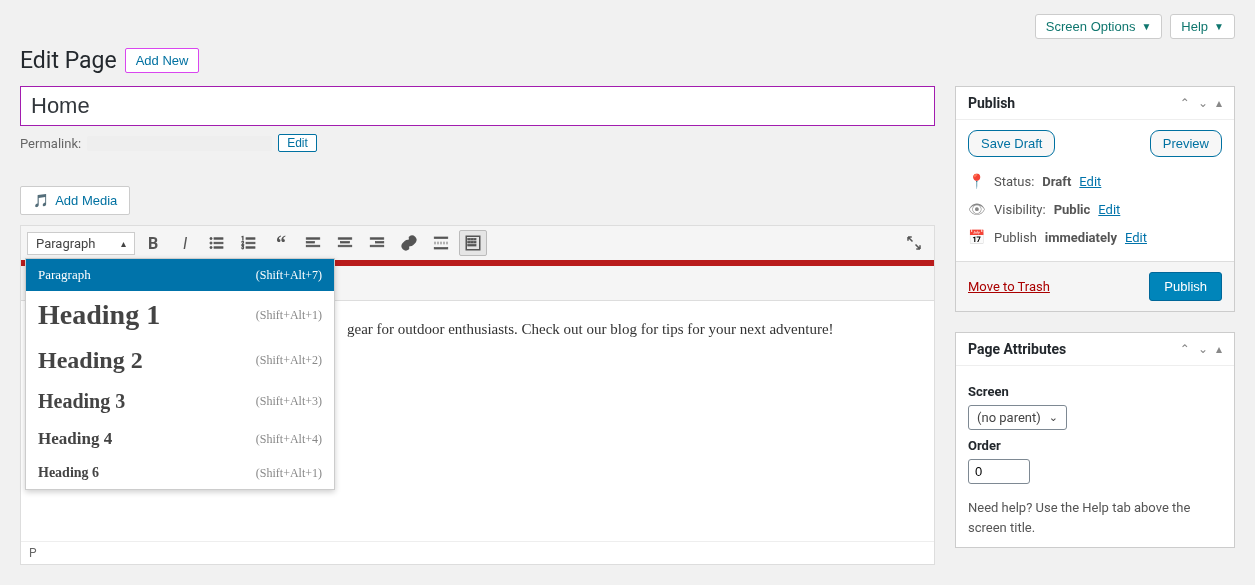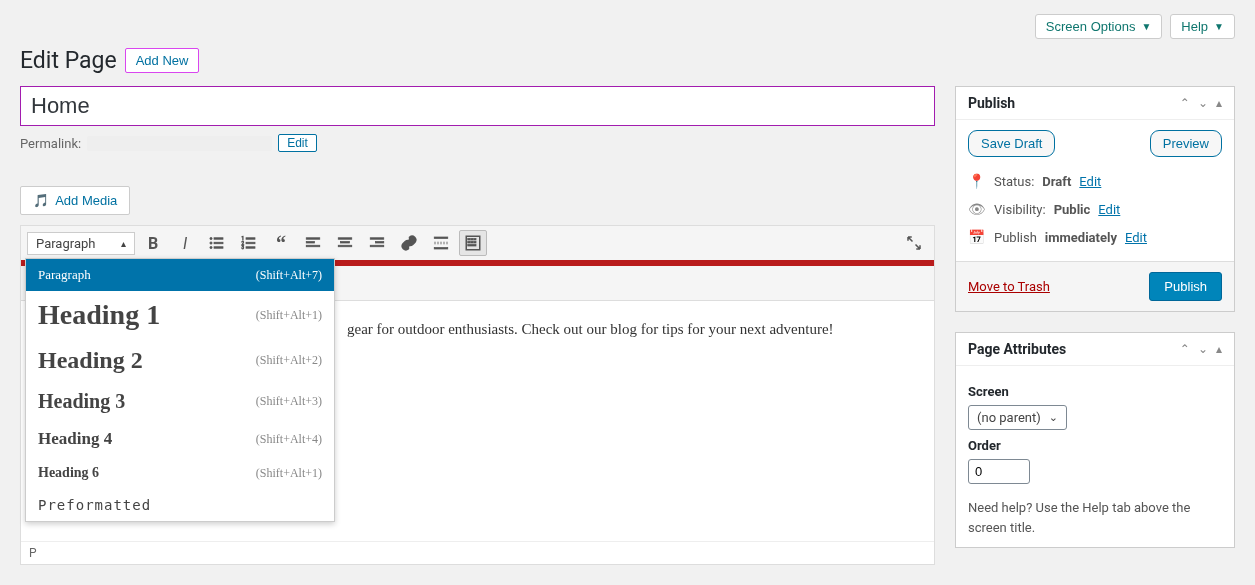--- a/index.html
+++ b/index.html
@@ -203,24 +203,20 @@
                 <span class="shortcut">(Shift+Alt+3)</span>
               </div>
               <div class="dd-item">
                 <span class="dd-h4">Heading 4</span>
                 <span class="shortcut">(Shift+Alt+4)</span>
               </div>
               <div class="dd-item">
                 <span class="dd-h6">Heading 6</span>
                 <span class="shortcut">(Shift+Alt+1)</span>
               </div>
-              <div class="dd-item">
-                <span class="dd-pre">Preformatted</span>
-                <span class="shortcut"></span>
-              </div>
             </div>
         </div>
 
         <div class="toolbar2">
           <div class="tbtn">
               <svg class="ic" viewBox="0 0 24 24" fill="none" stroke-width="2">
                 <path d="M20 9H9a5 5 0 0 0 0 10h2"></path>
                 <path d="M16 5l4 4-4 4"></path>
               </svg>
             </div>

